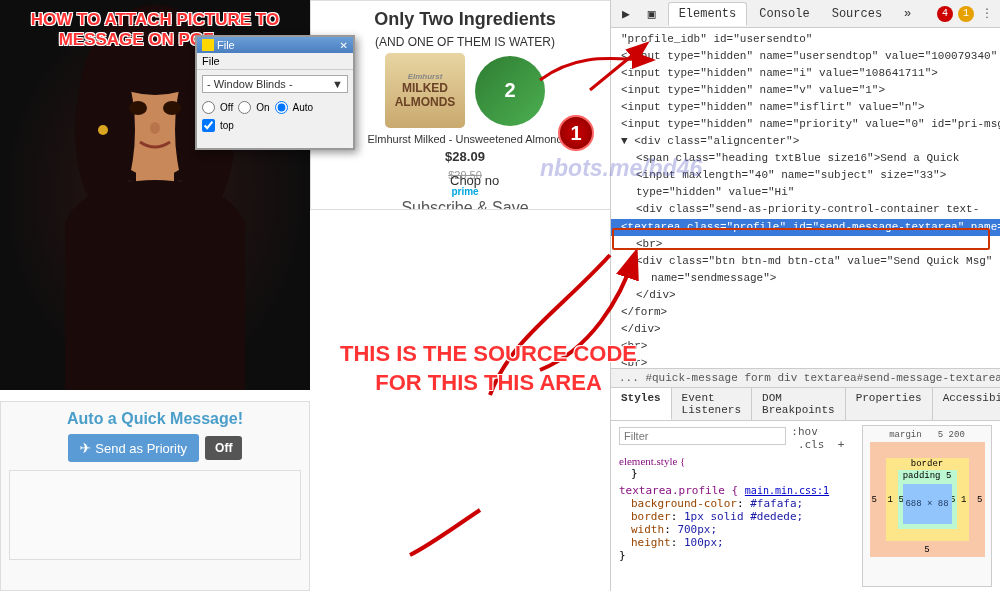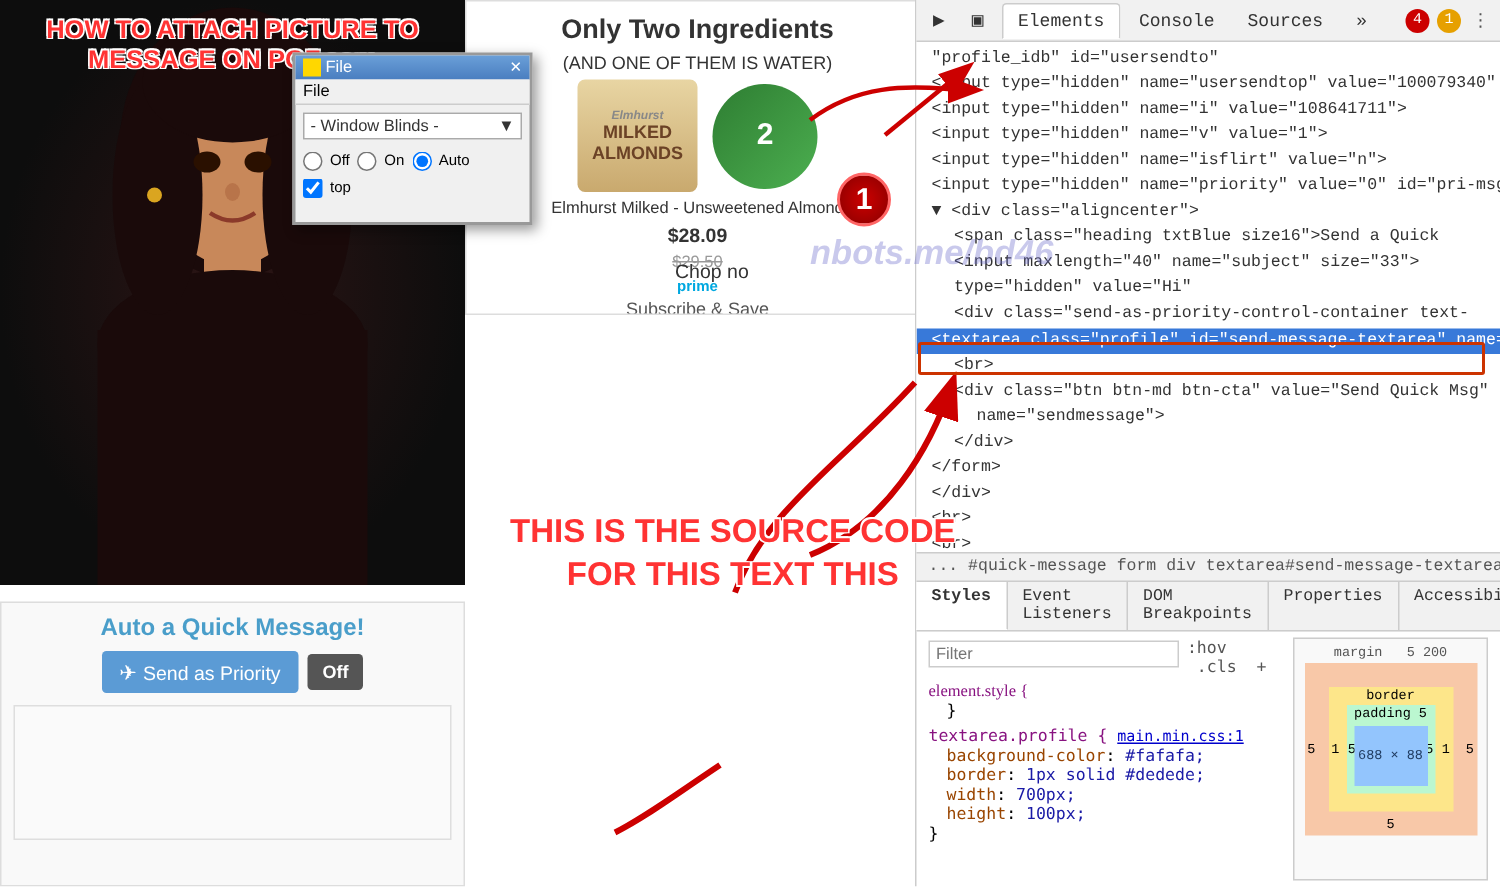--- a/index.html
+++ b/index.html
@@ -214,21 +214,21 @@
       text-decoration: line-through;
     }
 
     .ad-prime {
       font-size: 10px;
       color: #00a8e0;
       font-weight: bold;
     }
 
     .ad-subscribe {
-      font-size: 12px;
+      font-size: 16px;
       color: #555;
       text-align: center;
       text-decoration: underline;
     }
 
     .ad-shop-btn {
       background: #f0c040;
       border: none;
       padding: 4px 16px;
       border-radius: 3px;
@@ -627,21 +627,21 @@
 </div>
 
 <div class="watermark-text" style="left:540px;top:155px;">nbots.me/bd46</div>
 
 <div class="num-circle" style="left:558px;top:115px;">
   <span>1</span>
 </div>
 
 <div class="annotation-text" style="left:340px;top:340px;font-size:22px;line-height:1.3;">
   <span>THIS IS THE SOURCE CODE</span><br>
-  <span>FOR THIS TEXT THIS</span>
+  <span>FOR THIS THIS AREA</span>
 </div>
 
 <div class="chop-no-text">Chop no</div>
 
 <div id="devtools-panel">
 
   <div class="devtools-tabs">
     <div class="devtools-tab" style="font-size:13px;padding:2px 6px;">▶</div>
     <div class="devtools-tab" style="font-size:13px;">▣</div>
     <div class="devtools-tab active">Elements</div>

